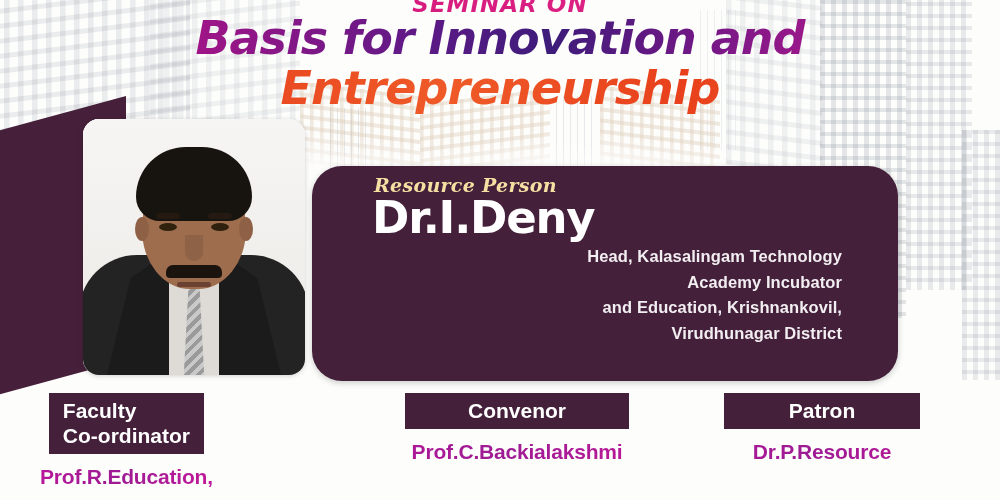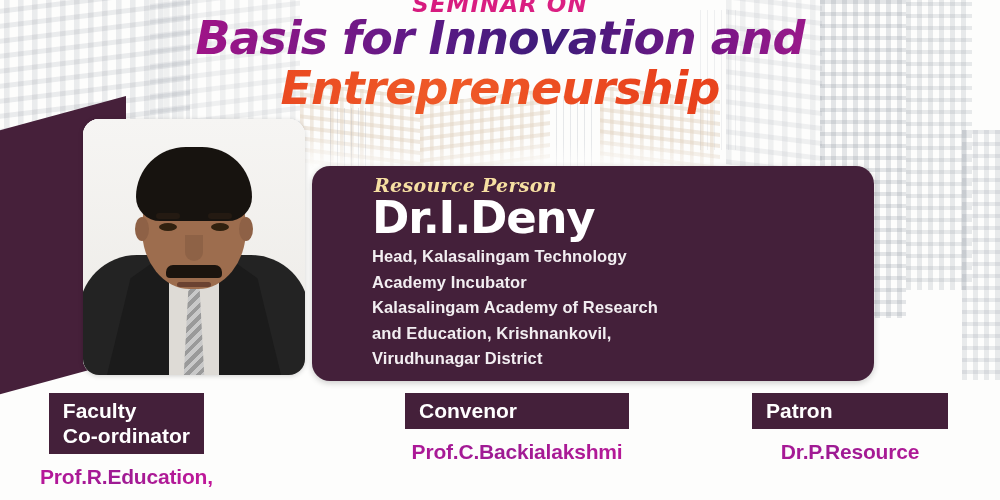--- a/index.html
+++ b/index.html
@@ -139,60 +139,61 @@
   .p-nose{position:absolute;left:50%;top:116px;transform:translateX(-50%);
           width:18px;height:26px;background:#8a5f44;border-radius:0 0 9px 9px;opacity:.75;}
   .p-mous{position:absolute;left:50%;top:146px;transform:translateX(-50%);
           width:56px;height:13px;background:#1b140e;border-radius:7px 7px 4px 4px;}
   .p-mouth{position:absolute;left:50%;top:163px;transform:translateX(-50%);
            width:34px;height:5px;background:#6b4231;border-radius:3px;}
 
   
   .rp-card{
     position:absolute;left:312px;top:166px;width:562px;height:215px;
-    background:#44203a;border-radius:18px;z-index:7;
+    background:#44203a;border-radius:30px;z-index:7;
     box-shadow:0 2px 6px rgba(0,0,0,.2);
+    padding-left:24px;
   }
   .rp-label{
     position:absolute;left:62px;top:8px;
     font-family:"DejaVu Serif",serif;font-style:italic;font-weight:700;
     font-size:19px;color:#f6dfa2;letter-spacing:.3px;
   }
   .rp-name{
     position:absolute;left:60px;top:26px;
     font-family:"DejaVu Sans",sans-serif;font-weight:700;
     font-size:45px;color:#ffffff;letter-spacing:-1.2px;line-height:52px;
   }
   .rp-lines{
     position:absolute;left:60px;top:78px;width:470px;
     font-family:"Liberation Sans",sans-serif;font-weight:700;
-    font-size:16.5px;color:#f2eef1;line-height:25.5px;letter-spacing:.1px;
+    font-size:16.5px;color:#f2eef1;line-height:25.5px;letter-spacing:.1px;text-align:right;
   }
   .rp-lines div{white-space:nowrap;}
 
   
   .role{position:absolute;text-align:center;}
   .role .chip{
     display:inline-block;background:#44203a;color:#ffffff;
     font-family:"Liberation Sans",sans-serif;font-weight:700;
     font-size:21px;line-height:25px;padding:5px 14px 6px 14px;
     text-align:left;white-space:pre-line;
   }
-  .role .chip.center{text-align:left;}
+  .role .chip.center{text-align:center;}
   .role .person{
     margin-top:11px;
     font-family:"Liberation Sans",sans-serif;font-weight:700;
     font-size:21px;letter-spacing:-.2px;
     background:linear-gradient(95deg,#b7179a 0%,#9d1b93 45%,#c2189a 100%);
     -webkit-background-clip:text;background-clip:text;color:transparent;
     white-space:nowrap;
   }
   #role-faculty{left:40px;top:393px;}
   #role-convenor{left:352px;top:393px;width:330px;}
-  #role-patron{left:700px;top:393px;width:300px;}
+  #role-patron{left:672px;top:393px;width:300px;}
 </style>
 </head>
 <body>
 
 <div id="poster">
 
   <div class="bg-layer">
     <div class="tower grey skew-r" style="left:-10px;top:-20px;width:200px;height:210px;"></div>
     <div class="tower grey skew-r" style="left:150px;top:-26px;width:150px;height:170px;opacity:.40;"></div>
     <div class="tower tan skew-l fade-bot" style="left:300px;top:96px;width:120px;height:86px;"></div>
@@ -237,21 +238,20 @@
       <div class="p-mouth"></div>
     </div>
   </div>
 
   <div class="rp-card">
     <div class="rp-label">Resource Person</div>
     <div class="rp-name">Dr.I.Deny</div>
     <div class="rp-lines">
       <div>Head, Kalasalingam Technology</div>
       <div>Academy Incubator</div>
-      <div>Kalasalingam Academy of Research</div>
       <div>and Education, Krishnankovil,</div>
       <div>Virudhunagar District</div>
     </div>
   </div>
 
   <div class="role" id="role-faculty">
     <div class="chip">Faculty
 Co-ordinator</div>
     <div class="person">Prof.R.Education,</div>
   </div>

